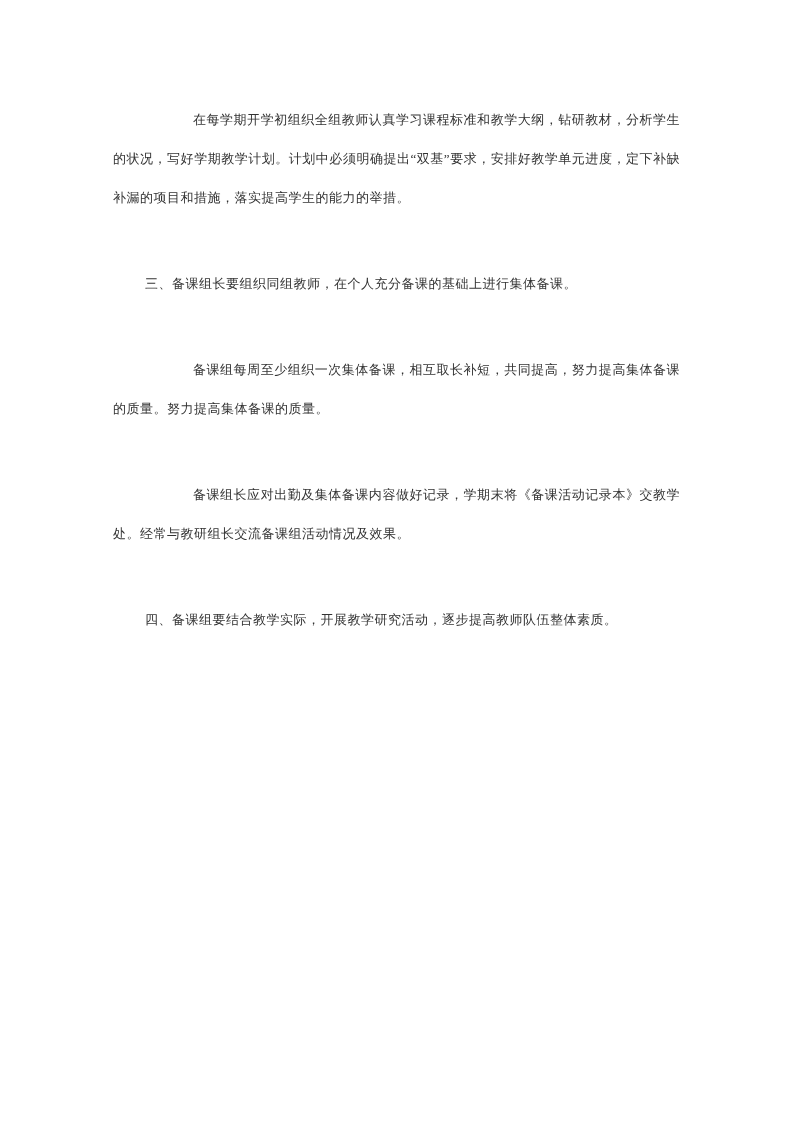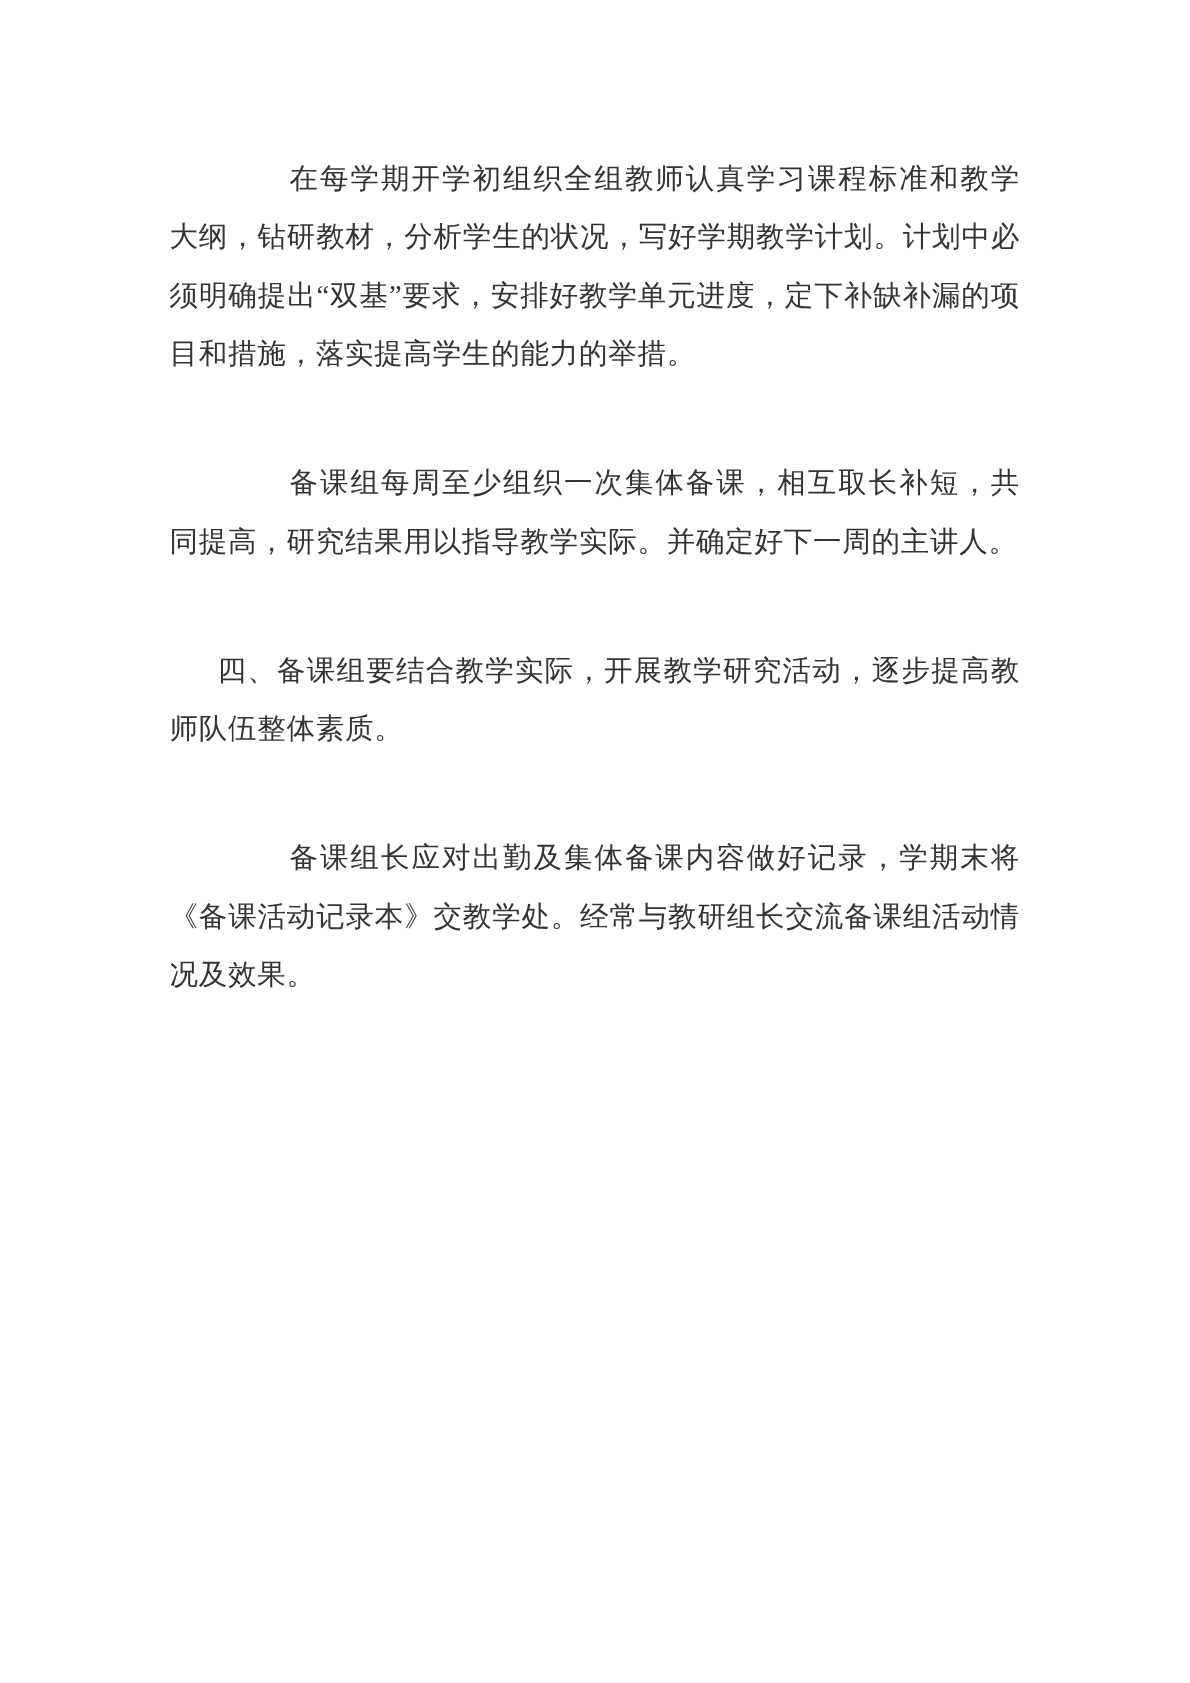--- a/index.html
+++ b/index.html
@@ -13,35 +13,36 @@
     height: 1122px;
     background: #ffffff;
     overflow: hidden;
     box-sizing: border-box;
     padding: 100px 113px 0 113px;
     font-family: "Liberation Serif", "DejaVu Serif", serif;
     color: #333333;
   }
   .para {
     margin: 0 0 47px 0;
-    font-size: 19px;
+    font-size: 13px;
     line-height: 39px;
     text-align: justify;
     letter-spacing: 0.5px;
     word-break: break-all;
   }
   .para.body-indent   { text-indent: 80px; }
   .para.heading-indent{ text-indent: 32px; }
 </style>
 </head>
 <body>
 
 <div class="page">
   <p class="para body-indent">在每学期开学初组织全组教师认真学习课程标准和教学大纲，钻研教材，分析学生的状况，写好学期教学计划。计划中必须明确提出“双基”要求，安排好教学单元进度，定下补缺补漏的项目和措施，落实提高学生的能力的举措。</p>
 
+  <p class="para heading-indent">三、备课组长要组织同组教师，在个人充分备课的基础上进行集体备课。</p>
 
-  <p class="para body-indent">备课组每周至少组织一次集体备课，相互取长补短，共同提高，研究结果用以指导教学实际。并确定好下一周的主讲人。</p>
+  <p class="para body-indent">备课组每周至少组织一次集体备课，相互取长补短，共同提高，努力提高集体备课的质量。努力提高集体备课的质量。</p>
+
+  <p class="para body-indent">备课组长应对出勤及集体备课内容做好记录，学期末将《备课活动记录本》交教学处。经常与教研组长交流备课组活动情况及效果。</p>
 
   <p class="para heading-indent">四、备课组要结合教学实际，开展教学研究活动，逐步提高教师队伍整体素质。</p>
-
-  <p class="para body-indent">备课组长应对出勤及集体备课内容做好记录，学期末将《备课活动记录本》交教学处。经常与教研组长交流备课组活动情况及效果。</p>
 
 </div>
 
 </body></html>

